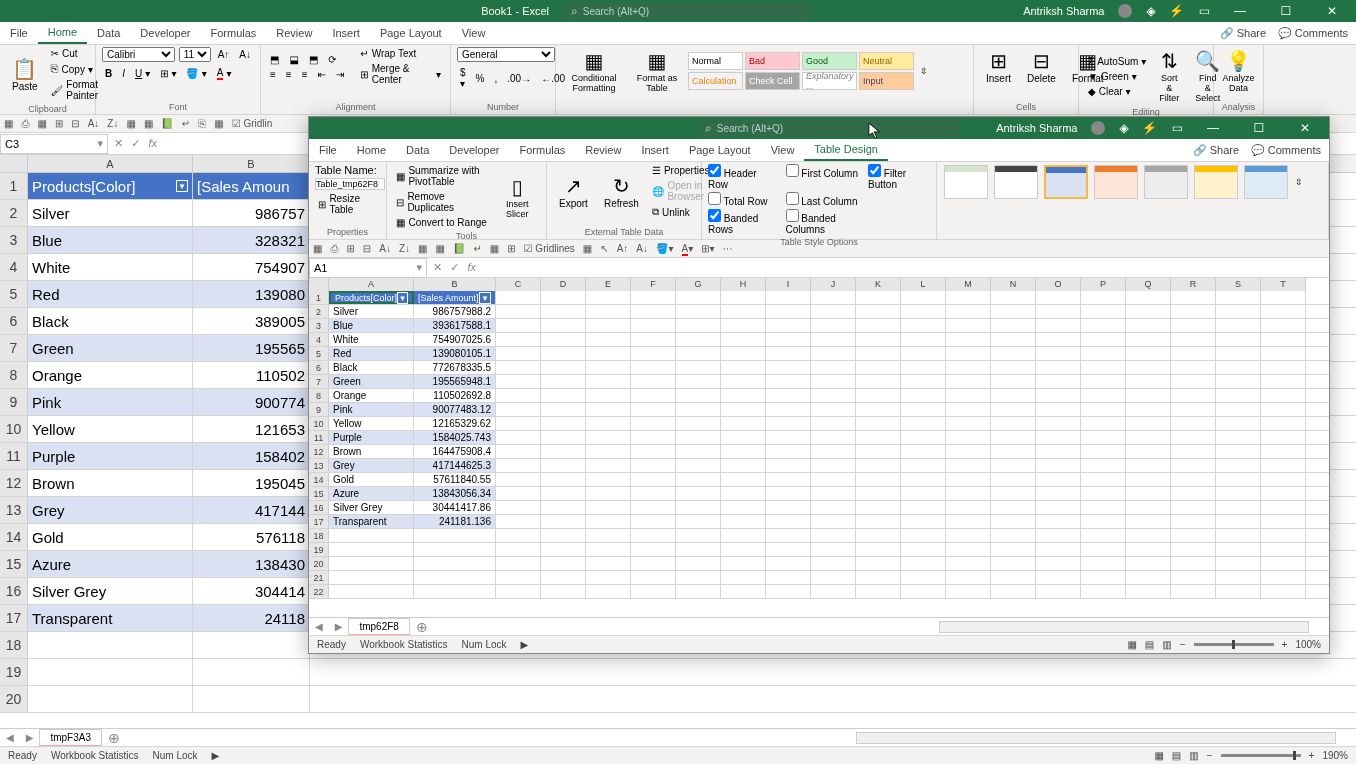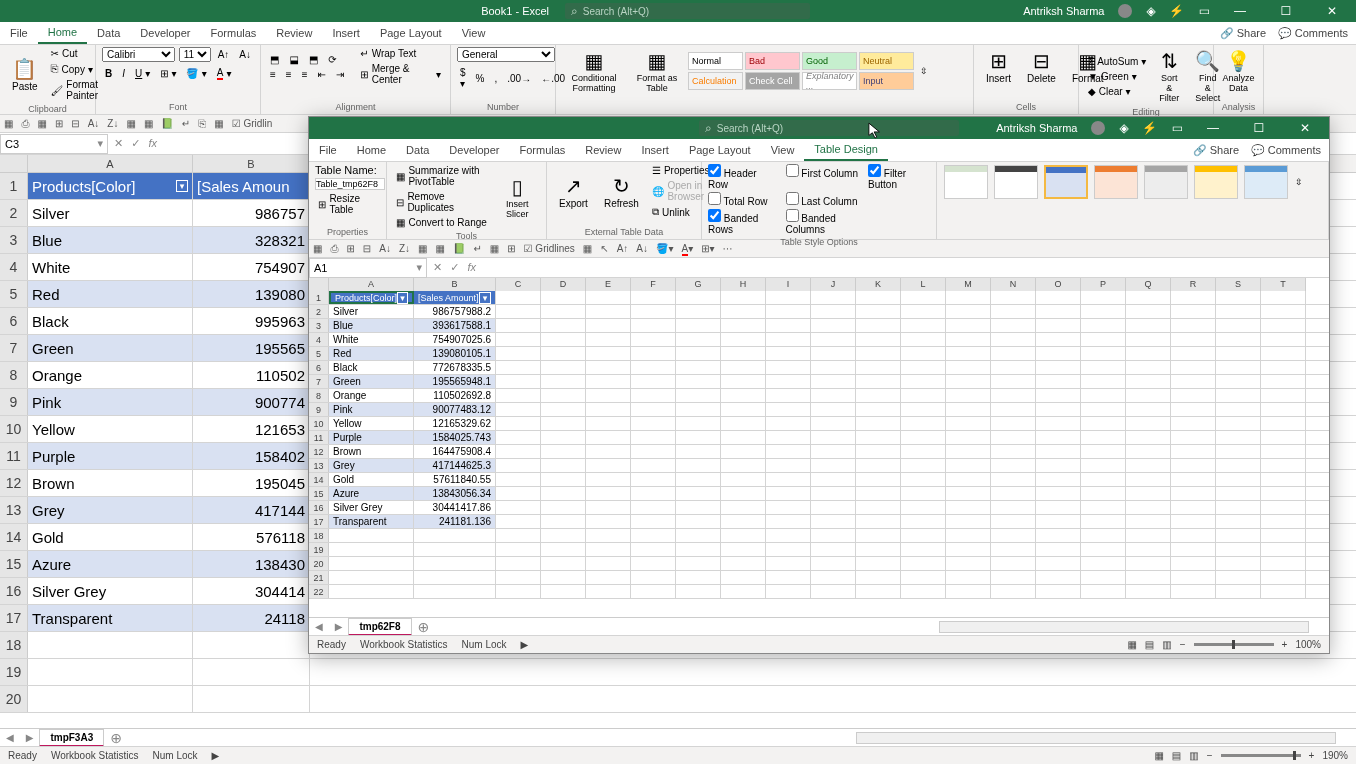--- a/index.html
+++ b/index.html
@@ -53,21 +53,21 @@
 .cell { border-right: 1px solid #d4d4d4; padding: 0 4px; font-size: 15px; line-height: 27px; }
 .cell.tbl-hdr { background: #4472c4; color: #fff; font-weight: 500; display: flex; align-items: center; justify-content: space-between; }
 .cell.alt { background: #d9e1f2; }
 .cell.num { text-align: right; }
 .drop-icon { color: #fff; font-size: 9px; width: 12px; height: 12px; border: 1px solid #fff; display: inline-flex; align-items: center; justify-content: center; background: #4472c4; }
 
 
 .sheet-tabs { height: 18px; display: flex; align-items: center; border-top: 1px solid #ccc; font-size: 10px; position: relative; }
 .sheet-tabs .nav { padding: 0 6px; color: #888; }
 .sheet-tab { padding: 2px 10px; border: 1px solid #ccc; border-bottom: none; background: #fff; }
-.sheet-tab.active { font-weight: 700; border-bottom: 2px solid #be185d; }
+.sheet-tab.active { font-weight: 400; border-bottom: 2px solid #fca5a5; }
 .add-sheet { padding: 0 6px; color: #888; font-size: 14px; }
 .h-scroll { position: absolute; right: 20px; bottom: 2px; width: 480px; height: 12px; background: #f0f0f0; border: 1px solid #ccc; }
 
 
 .status-bar { height: 18px; background: #f3f2f1; border-top: 1px solid #d4d4d4; display: flex; align-items: center; justify-content: space-between; padding: 0 8px; font-size: 10px; color: #444; }
 
 
 .window2 { position: absolute; left: 308px; top: 116px; width: 1022px; height: 538px; background: #fff; border: 1px solid #888; box-shadow: 0 4px 20px rgba(0,0,0,0.3); z-index: 100; }
 .window2 .title-bar { background: #217346; }
 .window2 .ribbon { height: 78px; }
@@ -322,21 +322,21 @@
   <div class="cell  num" style="width:117px">754907</div>
       </div>
       <div class="row">
         <div class="row-hdr">5</div>
   <div class="cell alt" style="width:165px">Red</div>
   <div class="cell alt num" style="width:117px">139080</div>
       </div>
       <div class="row">
         <div class="row-hdr">6</div>
   <div class="cell " style="width:165px">Black</div>
-  <div class="cell  num" style="width:117px">995963</div>
+  <div class="cell  num" style="width:117px">389005</div>
       </div>
       <div class="row">
         <div class="row-hdr">7</div>
   <div class="cell alt" style="width:165px">Green</div>
   <div class="cell alt num" style="width:117px">195565</div>
       </div>
       <div class="row">
         <div class="row-hdr">8</div>
   <div class="cell " style="width:165px">Orange</div>
   <div class="cell  num" style="width:117px">110502</div>

